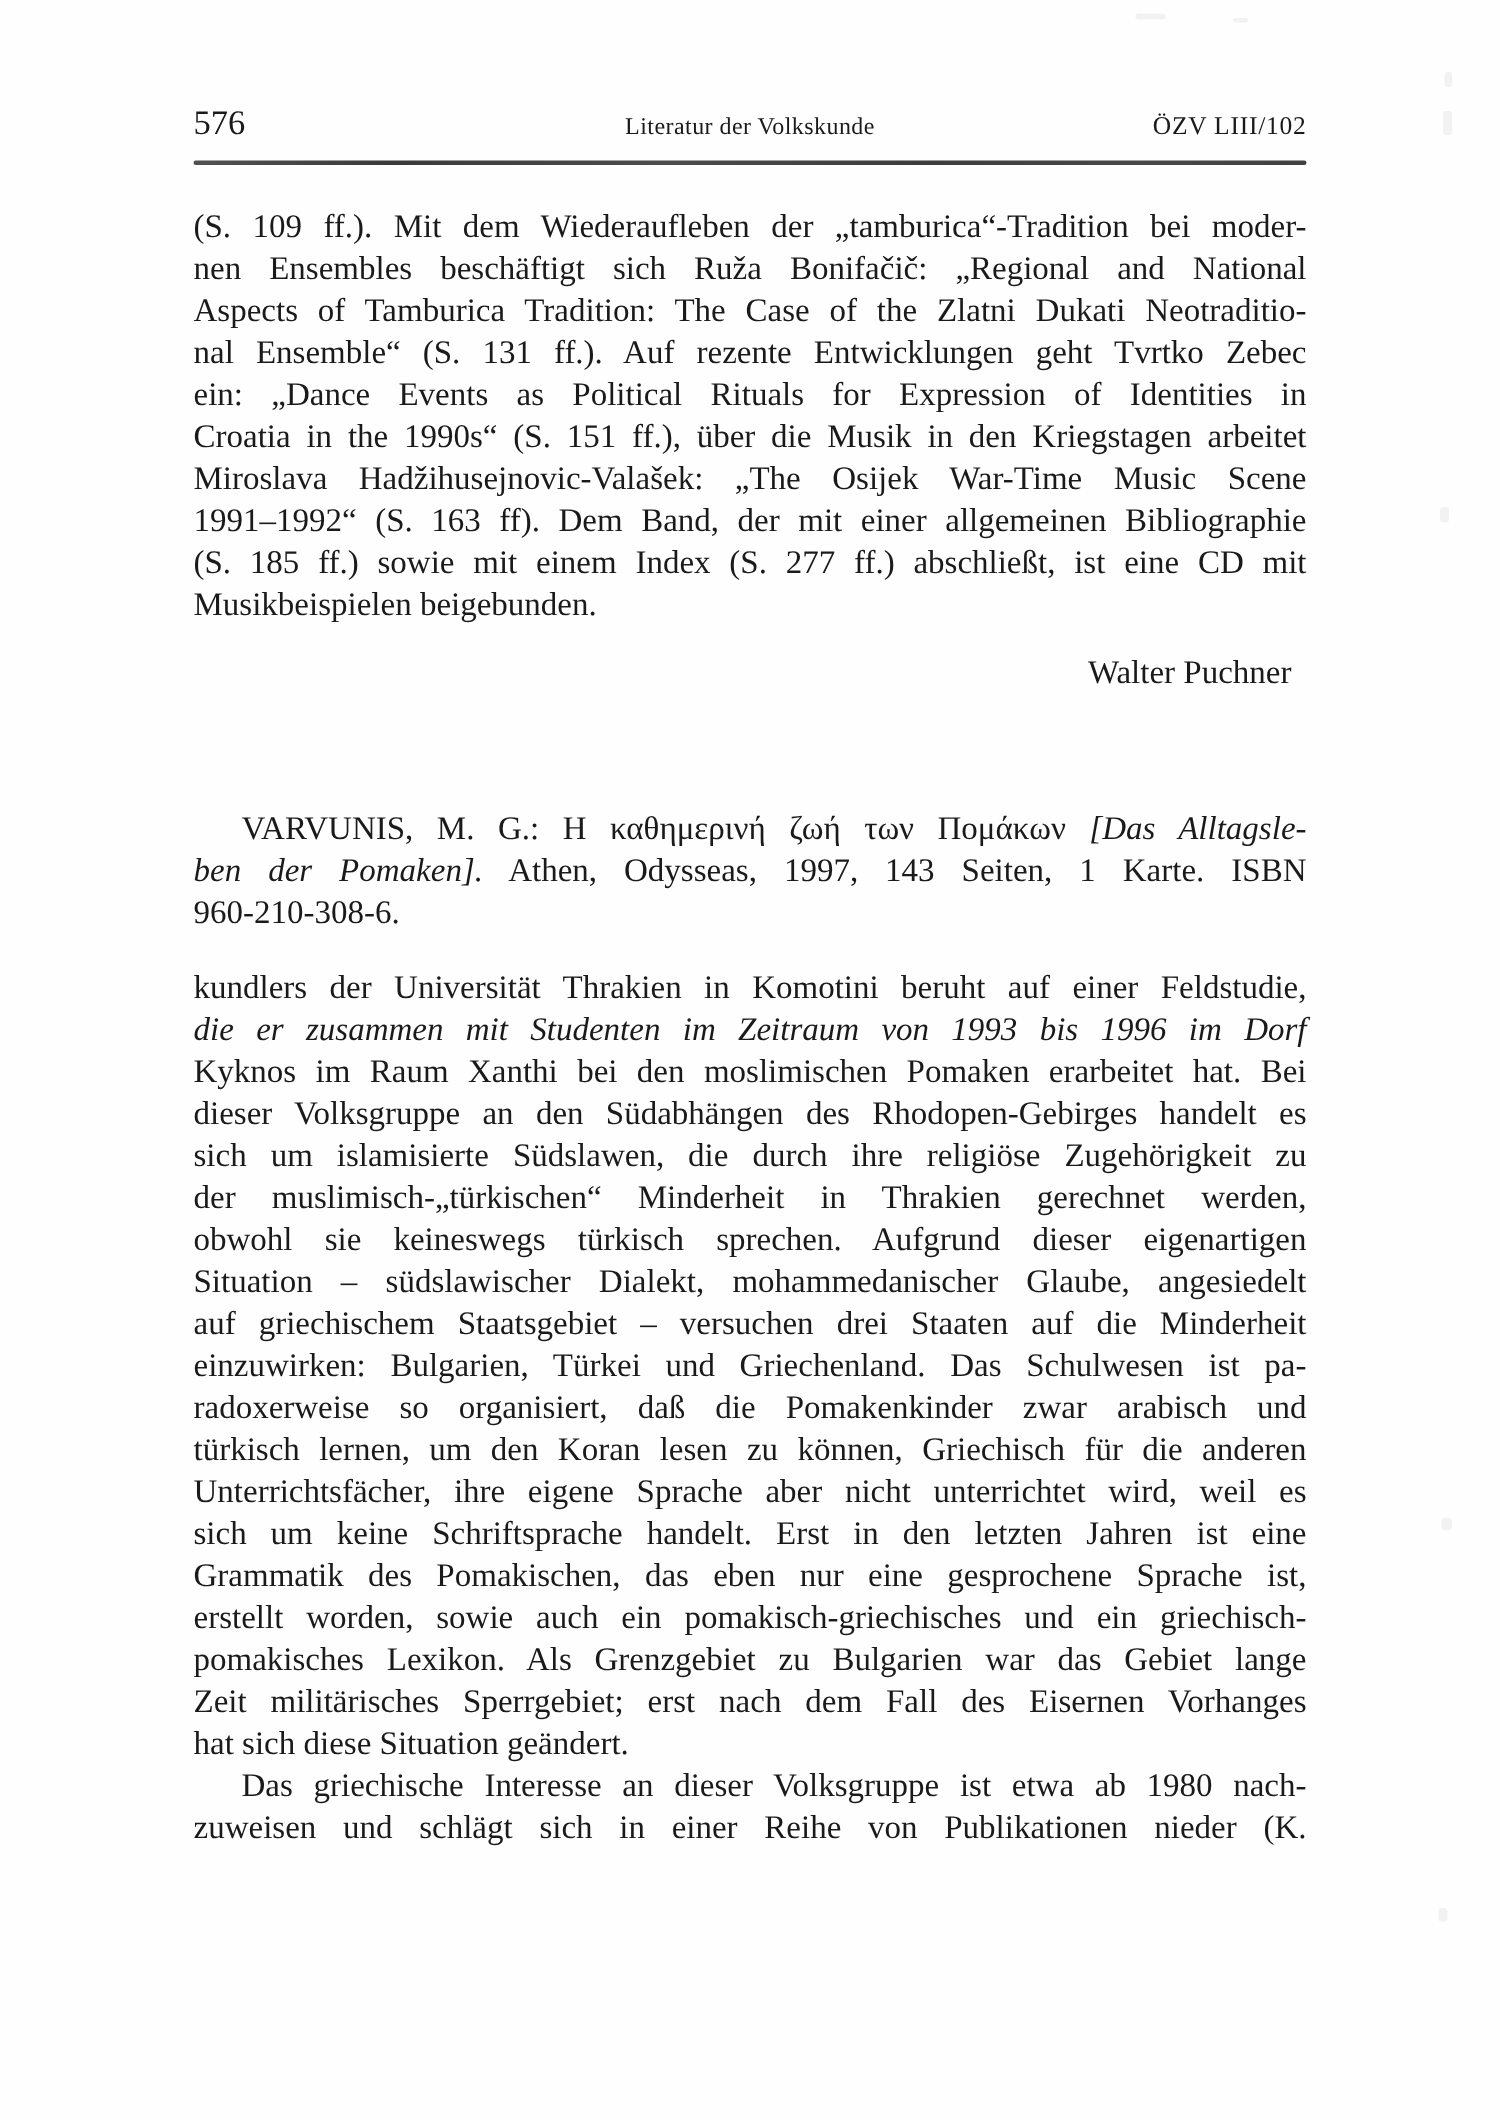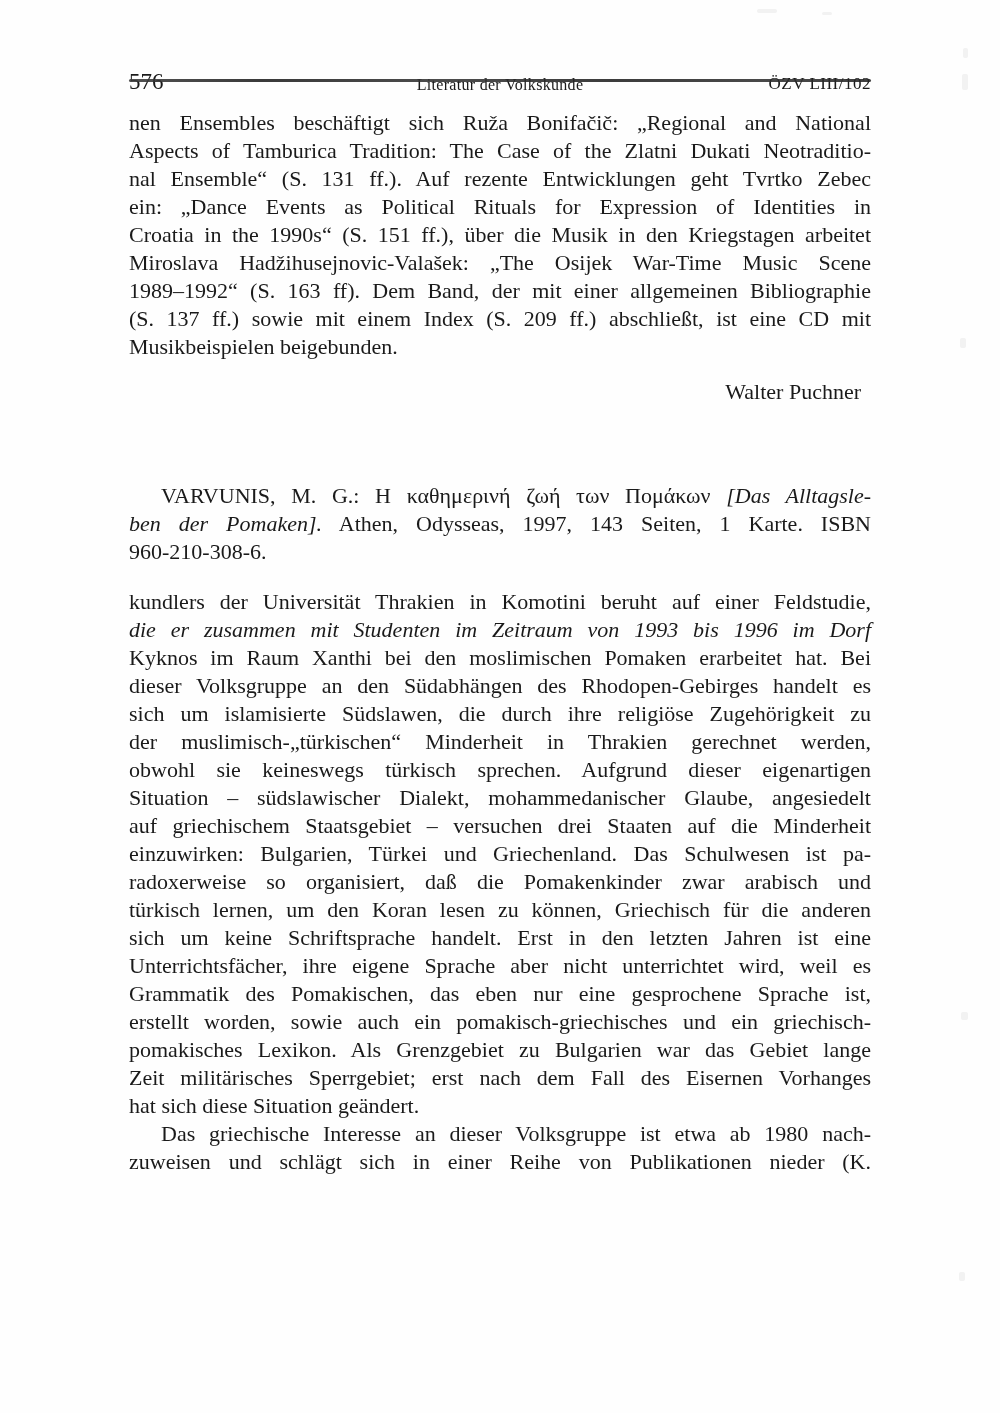--- a/index.html
+++ b/index.html
@@ -21,21 +21,21 @@
   }
   .content {
     position: absolute;
     left: 129px;
     top: 0;
     width: 742px;
   }
   
   .header {
     position: relative;
-    padding-top: 46px;
+    padding-top: 74px;
     height: 30px;
   }
   .header .pagenum {
     position: absolute;
     left: 0;
     top: 68px;
     font-size: 23px;
   }
   .header .jtitle {
     position: absolute;
@@ -105,28 +105,29 @@
   <div class="content">
 
     <div class="header">
       <span class="pagenum">576</span>
       <span class="jtitle">Literatur der Volkskunde</span>
       <span class="issue">ÖZV LIII/102</span>
     </div>
     <div class="rule"></div>
 
     <section class="para p-continuation">
+        <div class="line"><span>(S. 109 ff.). Mit dem Wiederaufleben der „tamburica“-Tradition bei moder-</span></div>
         <div class="line"><span>nen Ensembles beschäftigt sich Ruža Bonifačič: „Regional and National</span></div>
         <div class="line"><span>Aspects of Tamburica Tradition: The Case of the Zlatni Dukati Neotraditio-</span></div>
         <div class="line"><span>nal Ensemble“ (S. 131 ff.). Auf rezente Entwicklungen geht Tvrtko Zebec</span></div>
         <div class="line"><span>ein: „Dance Events as Political Rituals for Expression of Identities in</span></div>
         <div class="line"><span>Croatia in the 1990s“ (S. 151 ff.), über die Musik in den Kriegstagen arbeitet</span></div>
         <div class="line"><span>Miroslava Hadžihusejnovic-Valašek: „The Osijek War-Time Music Scene</span></div>
-        <div class="line"><span>1989–1992“ (S. 163 ff). Dem Band, der mit einer allgemeinen Bibliographie</span></div>
-        <div class="line"><span>(S. 137 ff.) sowie mit einem Index (S. 209 ff.) abschließt, ist eine CD mit</span></div>
+        <div class="line"><span>1991–1992“ (S. 163 ff). Dem Band, der mit einer allgemeinen Bibliographie</span></div>
+        <div class="line"><span>(S. 185 ff.) sowie mit einem Index (S. 277 ff.) abschließt, ist eine CD mit</span></div>
         <div class="line last"><span>Musikbeispielen beigebunden.</span></div>
       </section>
 
     <div class="author-sig">Walter Puchner</div>
 
     <section class="para p-citation">
         <div class="line indent"><span>VARVUNIS, M. G.: Η καθημερινή ζωή των Πομάκων </span><span class="it">[Das Alltagsle-</span></div>
         <div class="line"><span class="it">ben der Pomaken].</span><span> Athen, Odysseas, 1997, 143 Seiten, 1 Karte. ISBN</span></div>
         <div class="line last"><span>960-210-308-6.</span></div>
       </section>
@@ -137,22 +138,22 @@
         <div class="line"><span>Kyknos im Raum Xanthi bei den moslimischen Pomaken erarbeitet hat. Bei</span></div>
         <div class="line"><span>dieser Volksgruppe an den Südabhängen des Rhodopen-Gebirges handelt es</span></div>
         <div class="line"><span>sich um islamisierte Südslawen, die durch ihre religiöse Zugehörigkeit zu</span></div>
         <div class="line"><span>der muslimisch-„türkischen“ Minderheit in Thrakien gerechnet werden,</span></div>
         <div class="line"><span>obwohl sie keineswegs türkisch sprechen. Aufgrund dieser eigenartigen</span></div>
         <div class="line"><span>Situation – südslawischer Dialekt, mohammedanischer Glaube, angesiedelt</span></div>
         <div class="line"><span>auf griechischem Staatsgebiet – versuchen drei Staaten auf die Minderheit</span></div>
         <div class="line"><span>einzuwirken: Bulgarien, Türkei und Griechenland. Das Schulwesen ist pa-</span></div>
         <div class="line"><span>radoxerweise so organisiert, daß die Pomakenkinder zwar arabisch und</span></div>
         <div class="line"><span>türkisch lernen, um den Koran lesen zu können, Griechisch für die anderen</span></div>
+        <div class="line"><span>Unterrichtsfächer, ihre eigene Sprache aber nicht unterrichtet wird, weil es</span></div>
         <div class="line"><span>sich um keine Schriftsprache handelt. Erst in den letzten Jahren ist eine</span></div>
-        <div class="line"><span>Unterrichtsfächer, ihre eigene Sprache aber nicht unterrichtet wird, weil es</span></div>
         <div class="line"><span>Grammatik des Pomakischen, das eben nur eine gesprochene Sprache ist,</span></div>
         <div class="line"><span>erstellt worden, sowie auch ein pomakisch-griechisches und ein griechisch-</span></div>
         <div class="line"><span>pomakisches Lexikon. Als Grenzgebiet zu Bulgarien war das Gebiet lange</span></div>
         <div class="line"><span>Zeit militärisches Sperrgebiet; erst nach dem Fall des Eisernen Vorhanges</span></div>
         <div class="line last"><span>hat sich diese Situation geändert.</span></div>
       </section>
 
     <section class="para p-closing">
         <div class="line indent"><span>Das griechische Interesse an dieser Volksgruppe ist etwa ab 1980 nach-</span></div>
         <div class="line"><span>zuweisen und schlägt sich in einer Reihe von Publikationen nieder (K.</span></div>

